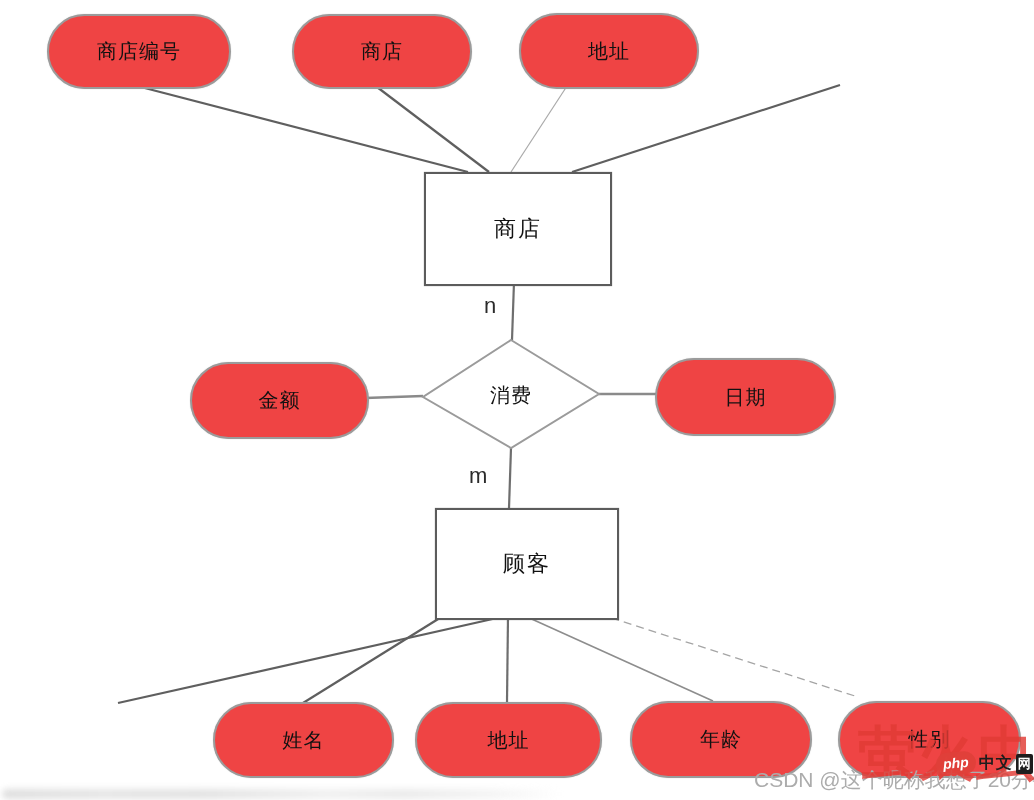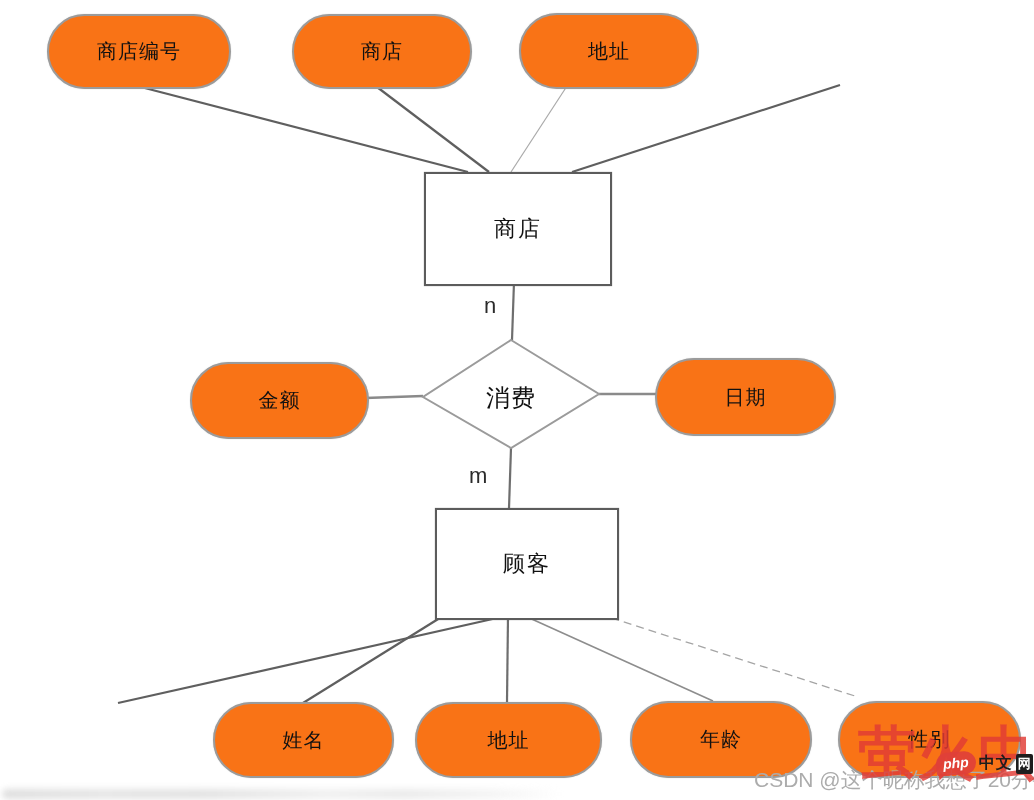--- a/index.html
+++ b/index.html
@@ -12,21 +12,21 @@
     font-family: "Liberation Serif", "DejaVu Serif", serif;
   }
   #wires {
     position: absolute;
     left: 0; top: 0;
     width: 1034px; height: 800px;
     z-index: 1;
   }
   .oval {
     position: absolute;
-    background: #f97316;
+    background: #ef4444;
     border: 2px solid #9b9b9b;
     border-radius: 40px;
     display: flex;
     align-items: center;
     justify-content: center;
     z-index: 2;
     box-shadow: 0 0 1px rgba(120,120,120,.5);
   }
   .entity {
     position: absolute;
@@ -44,21 +44,21 @@
     letter-spacing: 1px;
     white-space: nowrap;
   }
   .entity .shape-label { font-size: 22px; letter-spacing: 2px; }
   .diamond-label {
     position: absolute;
     z-index: 2;
     width: 100px;
     text-align: center;
     color: #111111;
-    font-size: 24px;
+    font-size: 20px;
     letter-spacing: 1px;
   }
   .cardinality {
     position: absolute;
     z-index: 2;
     font-family: "Liberation Sans", "DejaVu Sans", sans-serif;
     font-size: 22px;
     color: #2b2b2b;
   }
   .watermark-red {

